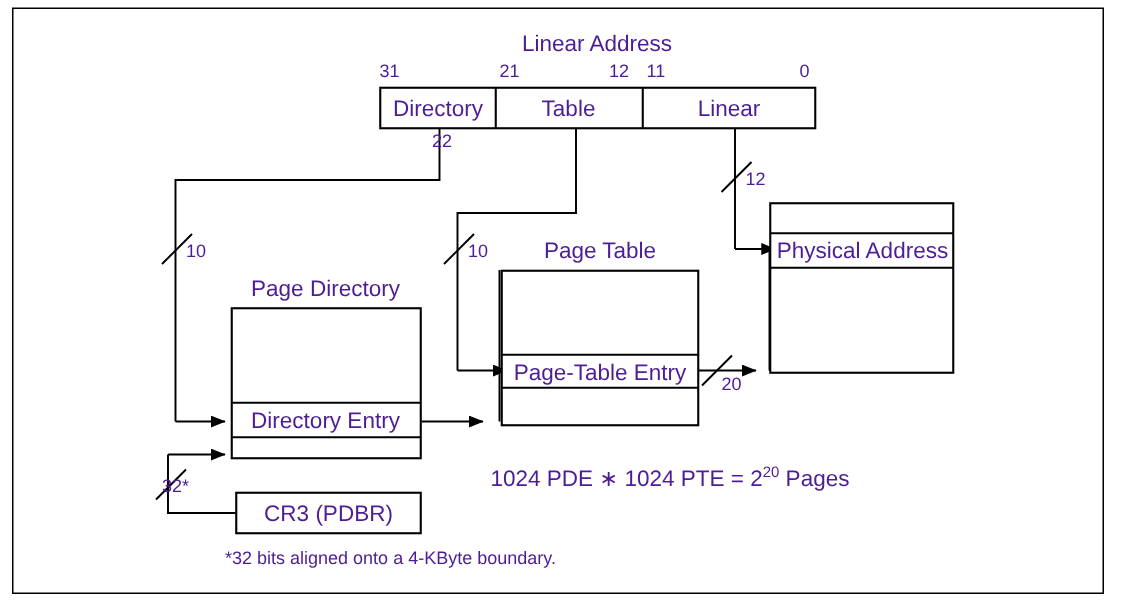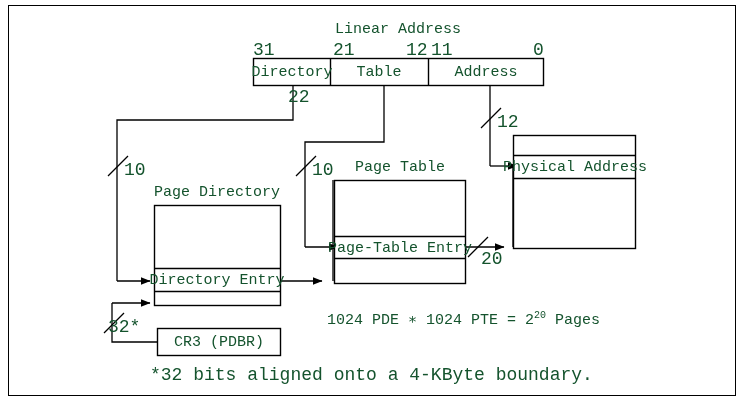--- a/index.html
+++ b/index.html
@@ -17,27 +17,27 @@
     background: #ffffff;
     overflow: hidden;
   }
   #figure svg {
     position: absolute;
     left: 0;
     top: 0;
   }
   .lbl {
     position: absolute;
-    font-family: Liberation Mono, monospace;
-    color: #14532d;
+    font-family: Liberation Sans, sans-serif;
+    color: #4c1d95;
     white-space: nowrap;
     line-height: 1;
   }
   .t15 { font-size: 15px; }
-  .t14 { font-size: 18px; }
+  .t14 { font-size: 12px; }
   .center { transform: translateX(-50%); }
   .sup { font-size: 10px; vertical-align: super; }
 </style>
 </head>
 <body>
 
 <div id="figure">
 
   <svg width="747" height="402" viewBox="0 0 747 402">
     <defs>
@@ -114,21 +114,21 @@
 
   <div class="lbl t14" style="left:253px; top:41px;">31</div>
   <div class="lbl t14" style="left:288px; top:41px;margin-top:47px;">22</div>
   <div class="lbl t14" style="left:333px; top:41px;">21</div>
   <div class="lbl t14" style="left:406px; top:41px;">12</div>
   <div class="lbl t14" style="left:431px; top:41px;">11</div>
   <div class="lbl t14" style="left:533px; top:41px;">0</div>
 
   <div class="lbl t15 center" style="left:292px; top:65px;">Directory</div>
   <div class="lbl t15 center" style="left:379px; top:65px;">Table</div>
-  <div class="lbl t15 center" style="left:486px; top:65px;">Address</div>
+  <div class="lbl t15 center" style="left:486px; top:65px;">Linear</div>
 
   <div class="lbl t14" style="left:124px; top:161px;">10</div>
   <div class="lbl t14" style="left:312px; top:161px;">10</div>
   <div class="lbl t14" style="left:497px; top:113px;">12</div>
   <div class="lbl t14" style="left:481px; top:250px;">20</div>
   <div class="lbl t14" style="left:108px; top:318px;">32*</div>
 
   <div class="lbl t15 center" style="left:217px; top:273px;">Directory Entry</div>
   <div class="lbl t15 center" style="left:217px; top:185px;">Page Directory</div>
 

